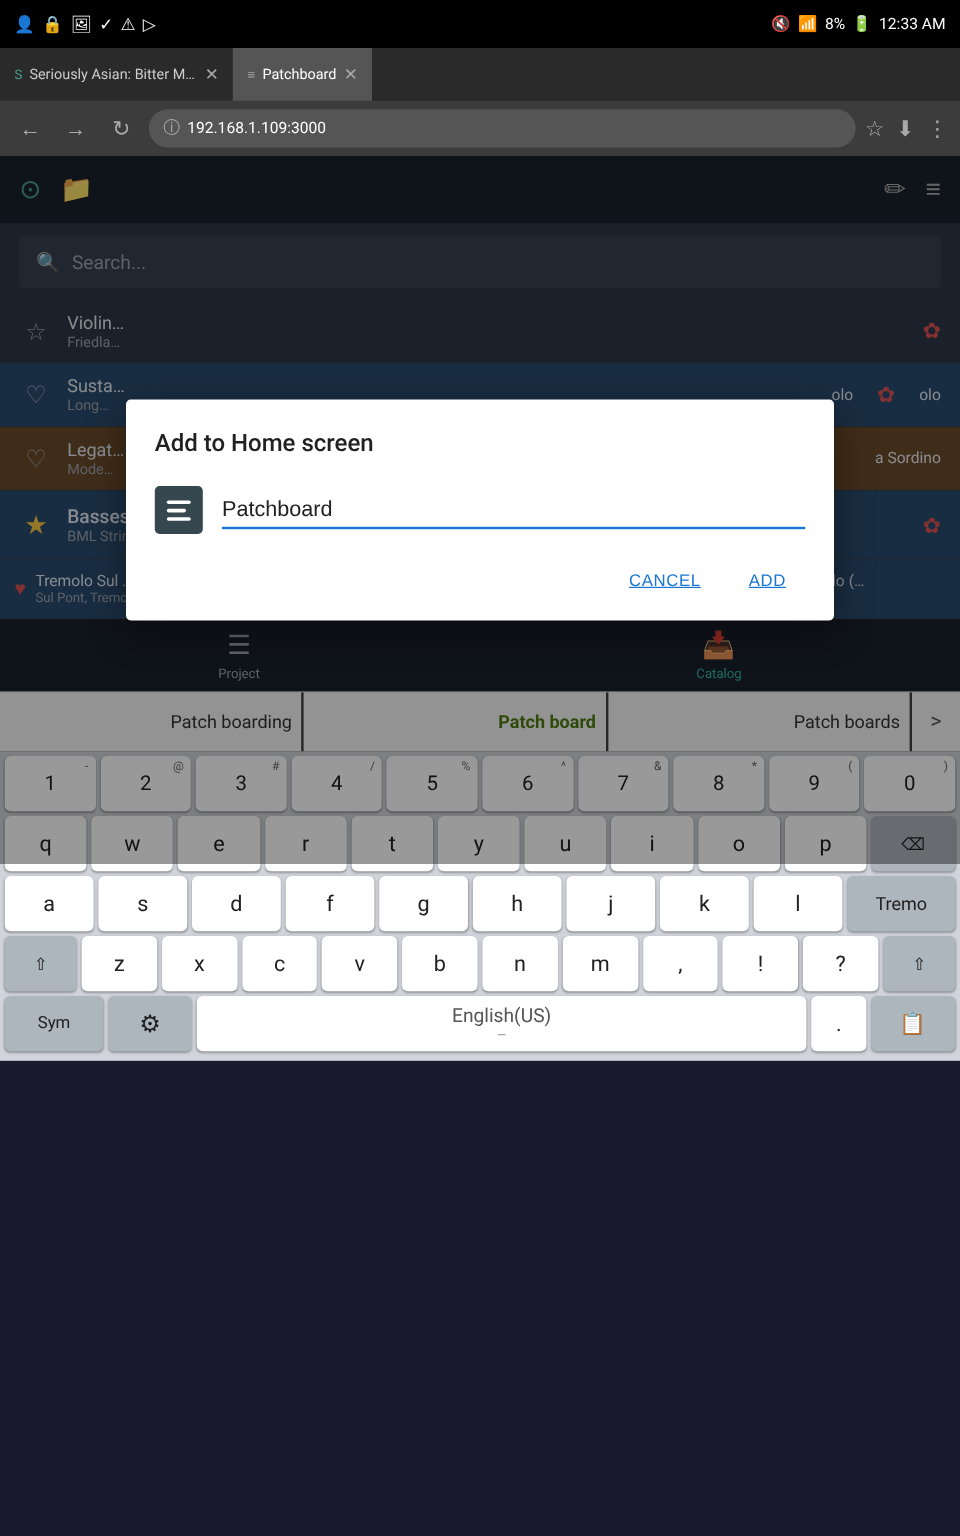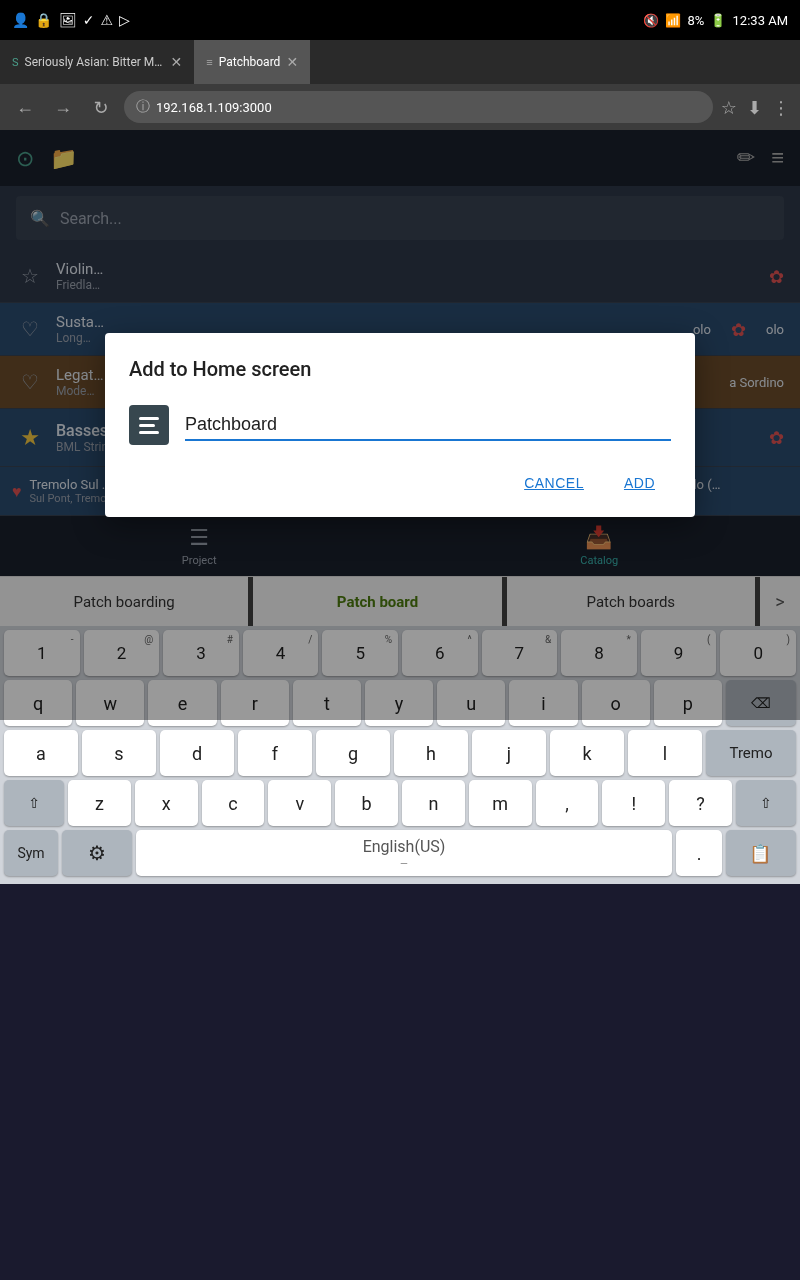--- a/index.html
+++ b/index.html
@@ -82,21 +82,21 @@
     .dialog-icon-line:nth-child(2) { width: 16px; }
     .dialog-icon-line:nth-child(3) { width: 20px; }
     .dialog-input { flex: 1; border: none; border-bottom: 2px solid #1976d2; outline: none; font-size: 18px; color: #212121; padding: 4px 0; }
     .dialog-actions { display: flex; justify-content: flex-end; gap: 8px; margin-top: 20px; }
     .dialog-btn { background: none; border: none; font-size: 14px; font-weight: 500; padding: 10px 16px; border-radius: 4px; cursor: pointer; letter-spacing: 0.5px; text-decoration: underline; }
     .dialog-btn-cancel { color: #1976d2; }
     .dialog-btn-add { color: #1976d2; }
 
     
     .autocomplete-bar { height: 50px; background: #f5f5f5; display: flex; align-items: center; border-top: 1px solid #ddd; }
-    .autocomplete-item { flex: 1; display: flex; align-items: center; justify-content: center; font-size: 15px; color: #333; padding: 0 8px; border-right: 5px solid #404040; cursor: pointer; height: 100%; }
+    .autocomplete-item { flex: 1; display: flex; align-items: center; justify-content: flex-end; font-size: 15px; color: #333; padding: 0 8px; border-right: 2px solid #404040; cursor: pointer; height: 100%; }
     .autocomplete-item.highlight { color: #4d7c0f; font-weight: 700; }
     .autocomplete-item:last-child { border-right: none; }
     .autocomplete-more { width: 40px; display: flex; align-items: center; justify-content: center; color: #555; font-size: 18px; cursor: pointer; }
 
     
     .keyboard { background: #d1d5db; width: 800px; }
     .keyboard-row { display: flex; padding: 4px 4px 0; gap: 4px; justify-content: center; }
     .key { background: #fff; border-radius: 5px; box-shadow: 0 1px 2px rgba(0,0,0,0.3); cursor: pointer; display: flex; align-items: center; justify-content: center; color: #212121; position: relative; user-select: none; }
     .key-num { height: 46px; flex: 1; font-size: 16px; }
     .key-num .key-main { font-size: 17px; }
@@ -380,21 +380,21 @@
     <div class="key key-letter">b</div>
     <div class="key key-letter">n</div>
     <div class="key key-letter">m</div>
     <div class="key key-letter key-period">,</div>
     <div class="key key-letter">!</div>
     <div class="key key-letter">?</div>
     <div class="key key-action key-shift">⇧</div>
   </div>
 
   <div class="keyboard-bottom-row">
-    <div class="key key-action key-sym" style="width:54px;height:46px">Sym</div>
+    <div class="key key-action key-sym" style="width:82px;height:46px">Sym</div>
     <div class="key key-action key-gear" style="width:70px;height:46px;font-size:20px">⚙</div>
     <div class="key-space" style="flex:4;height:46px">
       <span class="key-space-label">English(US)</span>
       <span style="font-size:10px;color:#888">—</span>
     </div>
     <div class="key key-letter" style="width:46px;height:46px;flex:none">.</div>
     <div class="key key-action key-clipboard" style="width:70px;height:46px;font-size:18px">📋</div>
   </div>
 </div>
 

